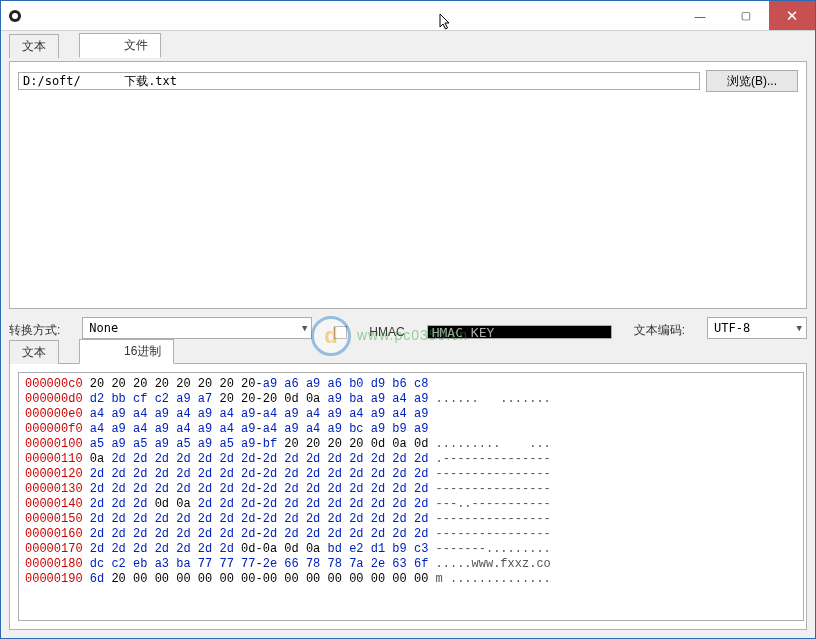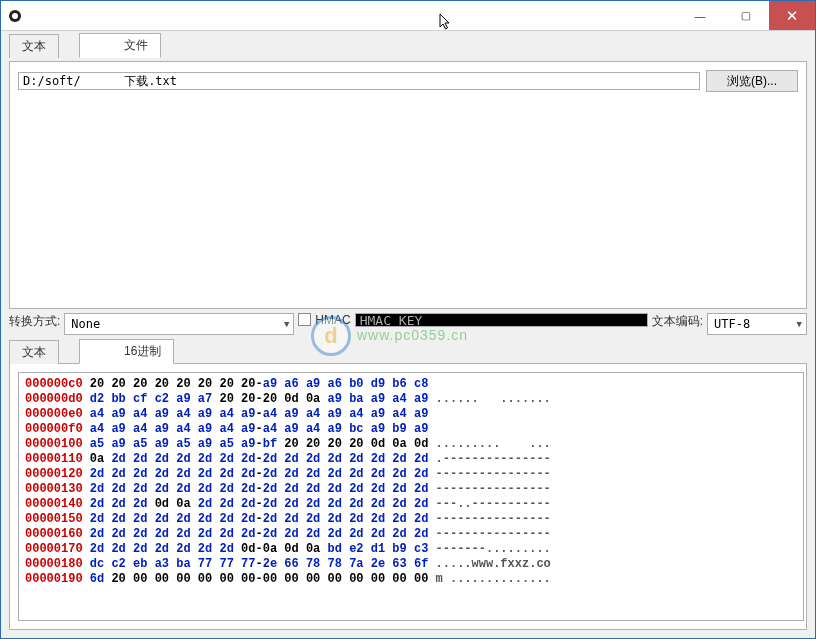--- a/index.html
+++ b/index.html
@@ -113,22 +113,22 @@
   .browse-btn {
     height: 22px;
     padding: 0 20px;
     border: 1px solid #acacac;
     background: #e7e7e7;
     font-size: 12px;
   }
   
   .convrow {
     display: flex;
-    align-items: flex-start;
-    gap: 4px;
+    align-items: flex-end;
+    gap: 22px;
     height: 26px;
   }
   .convrow label { font-size: 12px; color: #333; }
   .select-box {
     border: 1px solid #abadb3;
     background: #fff;
     height: 22px;
     display: flex; align-items: center; justify-content: space-between;
     padding: 0 4px 0 6px;
     font-size: 12px;
@@ -169,21 +169,21 @@
     background:#fff;
     border:1px solid #abadb3;
     padding: 4px 2px 4px 6px;
     font-family: "Consolas","Courier New",monospace;
     font-size: 12px;
     line-height: 15px;
     white-space: pre;
     overflow-y: scroll;
     position:relative;
   }
-  .hexline { white-space: pre; font-weight: bold; }
+  .hexline { white-space: pre; }
   .offset { color: #cc0000; }
   .byte-blue { color: #0020c0; }
   .byte-black { color: #000; }
   .ascii { color: #555; }
   
   .hexbox::-webkit-scrollbar { width:17px; }
   .hexbox::-webkit-scrollbar-track { background:#f0f0f0; border-left:1px solid #d0d0d0;}
   .hexbox::-webkit-scrollbar-thumb { background:#cdcdcd; border:1px solid #b0b0b0;}
   .hexbox::-webkit-scrollbar-button { background:#f0f0f0; height:17px; border:1px solid #d0d0d0;}
   

